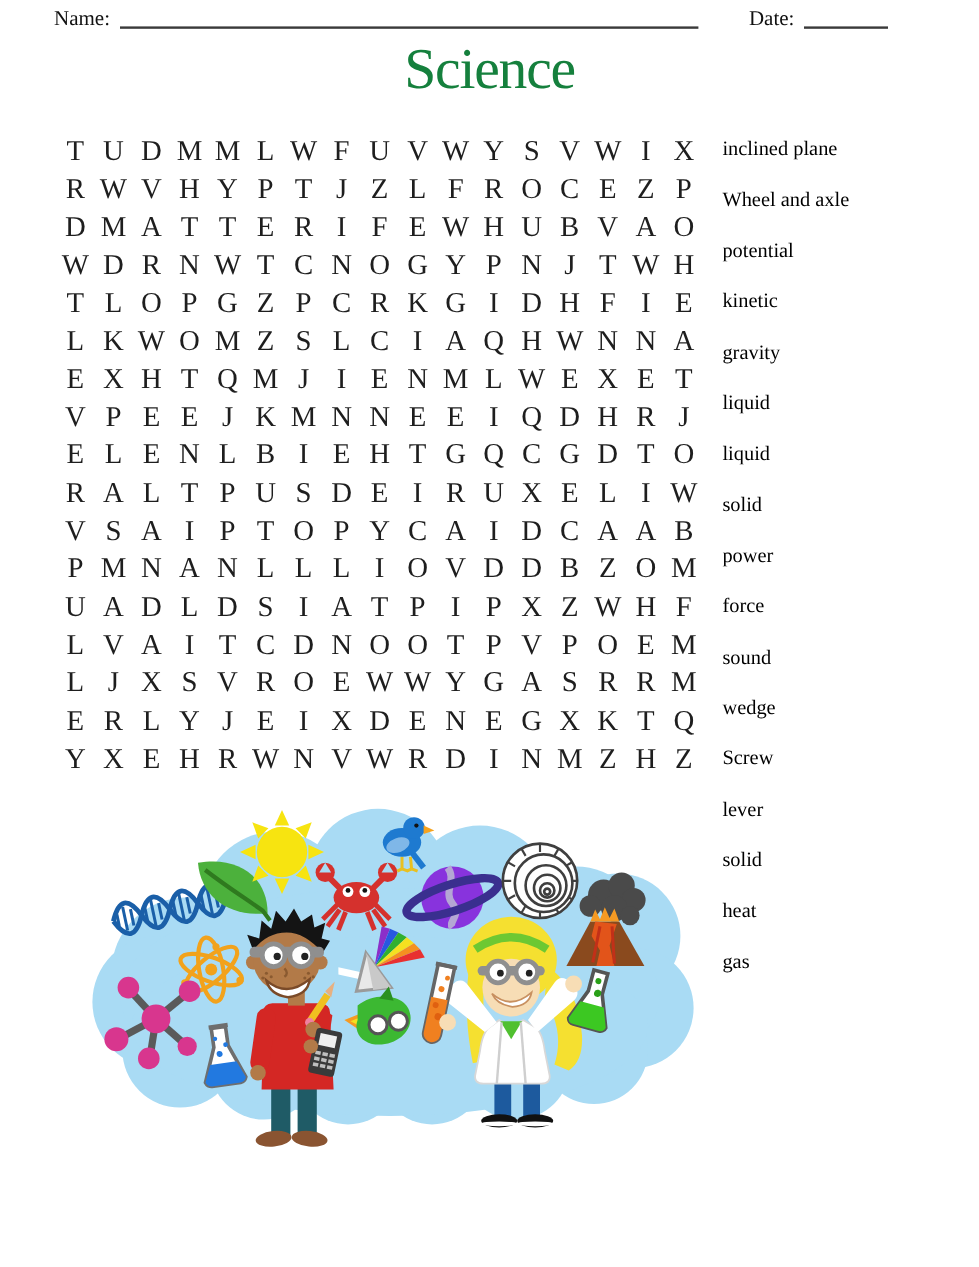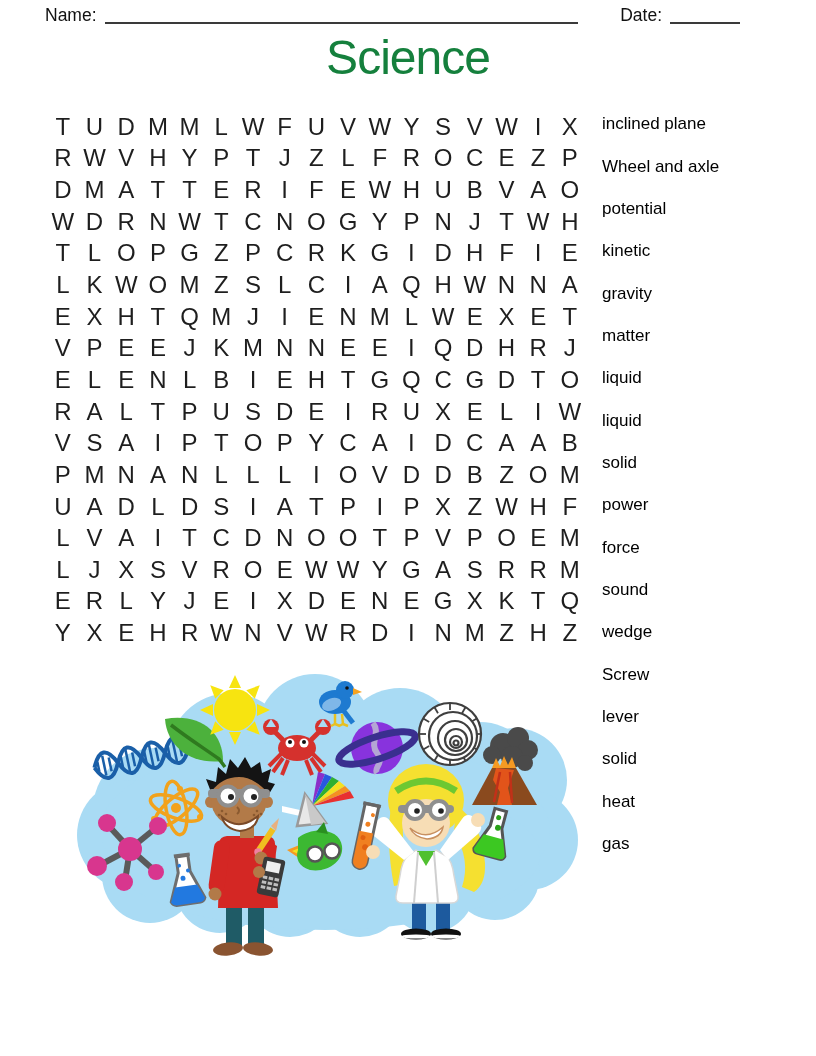--- a/index.html
+++ b/index.html
@@ -1,17 +1,17 @@
 <!DOCTYPE html>
 <html><head>
 <meta charset="utf-8">
 <style>
   html,body{margin:0;padding:0;background:#fff;}
   .page{position:relative;width:816px;height:1056px;background:#ffffff;overflow:hidden;
-        font-family:Liberation Sans, sans-serif;color:#1f1f1f;}
+        font-family:Liberation Serif, serif;color:#1f1f1f;}
   .topline{position:absolute;left:45px;top:6px;width:695px;display:flex;align-items:flex-end;
            font-size:17.5px;color:#111;}
   .topline .lbl{white-space:nowrap;line-height:1.1;}
   .blank{border-bottom:2px solid #3a3a3a;height:16px;}
   .name-blank{flex:1;margin:0 4px 1px 8px;}
   .date-blank{width:70px;margin:0 0 1px 8px;}
   .date-lbl{margin-left:38px;}
   h1.title{position:absolute;top:30px;left:0;width:816px;margin:0;text-align:center;
            font-size:48px;font-weight:400;color:#15803d;letter-spacing:-1px;}
   .grid{position:absolute;left:47px;top:111px;display:grid;
@@ -327,21 +327,20 @@
       <div class="cell">H</div>
       <div class="cell">Z</div>
     </div>
 
   <div class="words">
       <div class="word">inclined plane</div>
       <div class="word">Wheel and axle</div>
       <div class="word">potential</div>
       <div class="word">kinetic</div>
       <div class="word">gravity</div>
-      <div class="word">matter</div>
       <div class="word">liquid</div>
       <div class="word">liquid</div>
       <div class="word">solid</div>
       <div class="word">power</div>
       <div class="word">force</div>
       <div class="word">sound</div>
       <div class="word">wedge</div>
       <div class="word">Screw</div>
       <div class="word">lever</div>
       <div class="word">solid</div>

